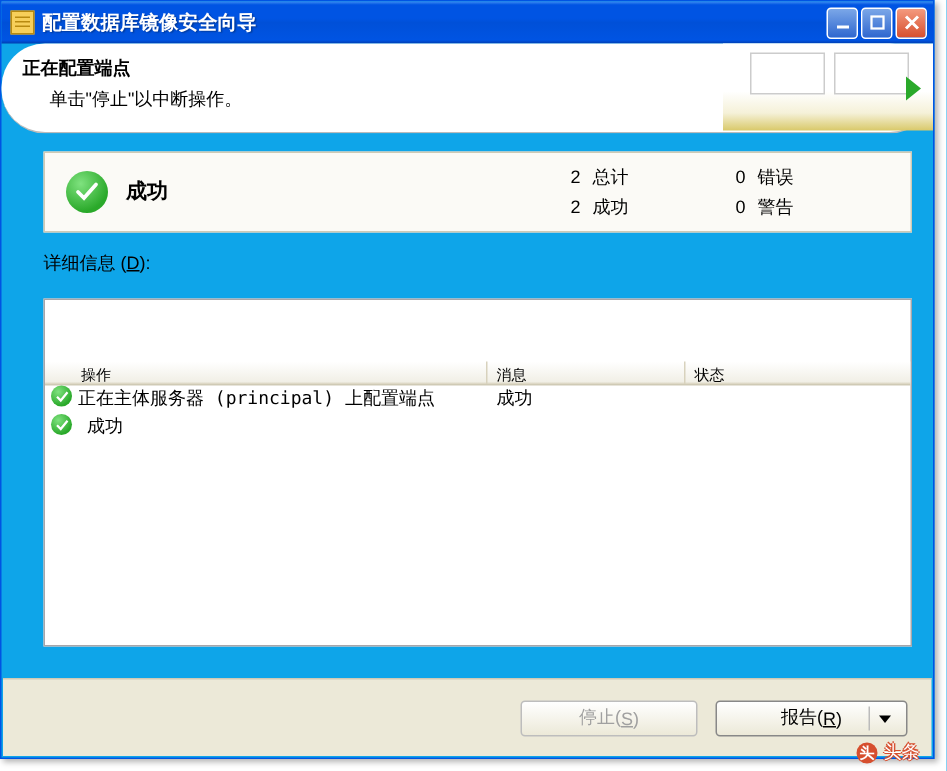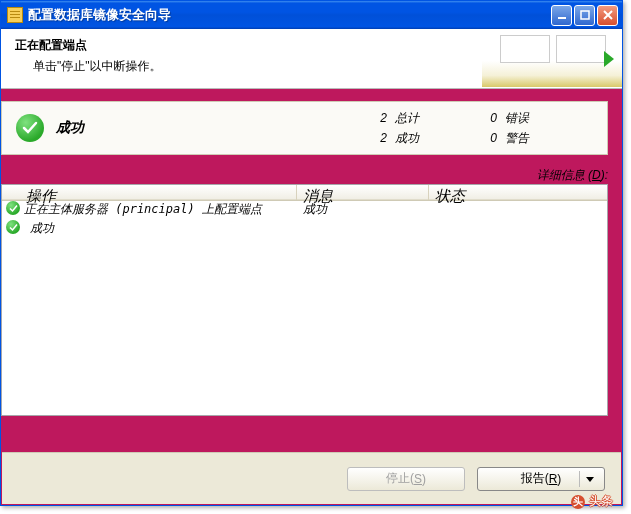--- a/index.html
+++ b/index.html
@@ -9,21 +9,21 @@
     font-size: 12px;
     background: #fff;
     width: 631px; height: 514px;
     overflow: hidden;
     position: relative;
   }
   .window {
     position: absolute; left: 0; top: 0;
     width: 623px; height: 506px;
     border: 1px solid #0054e3;
-    background: #be185d;
+    background: #0ea5e9;
     box-shadow: 2px 2px 4px rgba(0,0,0,0.3);
   }
   .titlebar {
     height: 28px;
     background: linear-gradient(to bottom, #3c8cf0 0%, #0054e3 8%, #0054e3 40%, #0050d8 50%, #0054e3 92%, #003db0 100%);
     display: flex; align-items: center;
     padding: 0 4px;
     color: #fff;
   }
   .titlebar .app-icon {
@@ -58,75 +58,76 @@
   .win-btn.close {
     background: linear-gradient(to bottom, #f49a7e, #d64f2f);
   }
   .win-btn svg { width: 12px; height: 12px; }
   .header {
     position: relative;
     height: 60px;
     background: #fff;
     border-bottom: 1px solid #bbb;
     padding: 8px 14px 0 14px;
+    border-radius: 29px;
   }
   .header .h-title { font-weight: bold; font-size: 12px; }
   .header .h-sub { font-size: 12px; margin: 4px 0 0 18px; }
   .header .h-deco {
     position: absolute; right: 0; top: 0; bottom: 1px;
     width: 140px;
     background: linear-gradient(to top, #d9c96a 0%, #f5f1d8 20%, #fff 45%);
   }
   .header .h-deco .dbox {
     position: absolute; border: 1px solid #ccc; background: #fff;
   }
   .header .h-arrow {
     position: absolute; right: 8px; top: 22px;
     width: 0; height: 0;
     border-top: 8px solid transparent;
     border-bottom: 8px solid transparent;
     border-left: 10px solid #2aa92a;
   }
   .body {
-    padding: 12px 14px 0 0;
-    font-style: italic;
+    padding: 12px 14px 0 28px;
   }
   .summary {
     border: 1px solid #cfcab5;
     background: #fbfaf6;
     height: 54px;
     display: flex; align-items: center;
     padding: 0 14px;
   }
   .summary .big-icon {
     width: 28px; height: 28px; border-radius: 50%;
     background: radial-gradient(circle at 35% 30%, #7fe27f, #2aa92a 70%);
     display: flex; align-items: center; justify-content: center;
     margin-right: 12px;
     flex-shrink: 0;
   }
   .summary .big-icon svg { width: 18px; height: 18px; }
   .summary .s-title { font-weight: bold; font-size: 14px; flex: 1; }
   .summary .s-col { width: 110px; font-size: 12px; line-height: 20px; }
   .summary .s-col .row { display: flex; gap: 8px; }
   .summary .s-col .num { width: 14px; text-align: right; }
-  .details-label { margin: 12px 0 0 0; text-align: right; }
+  .details-label { margin: 12px 0 15px 0; }
   .details-label .ul { text-decoration: underline; }
   .grid {
     border: 1px solid #a7a6aa;
     background: #fff;
     height: 232px;
     overflow: hidden;
   }
   .grid-header {
     display: flex;
     background: linear-gradient(to bottom, #fff, #f1efe6 90%, #d8d2bd);
     border-bottom: 1px solid #cfcab5;
     height: 16px;
-    font-size: 15px;
+    font-size: 10px;
+    margin-top: 41px;
   }
   .gh-cell {
     padding: 2px 6px 0 22px;
     border-right: 1px solid #d8d2bd;
     white-space: nowrap;
   }
   .gh-cell:nth-child(1) { width: 295px; padding-left: 24px; }
   .gh-cell:nth-child(2) { width: 132px; padding-left: 6px; }
   .gh-cell:nth-child(3) { flex: 1; padding-left: 6px; border-right: none; }
   .grid-row {

